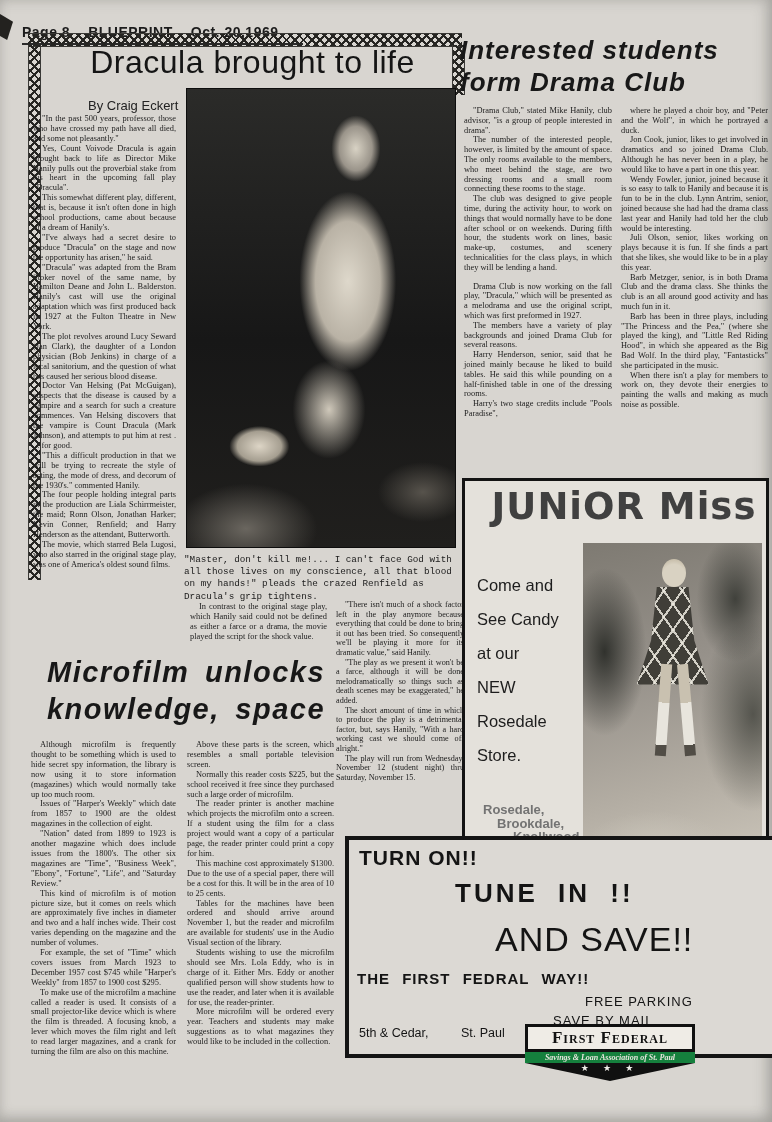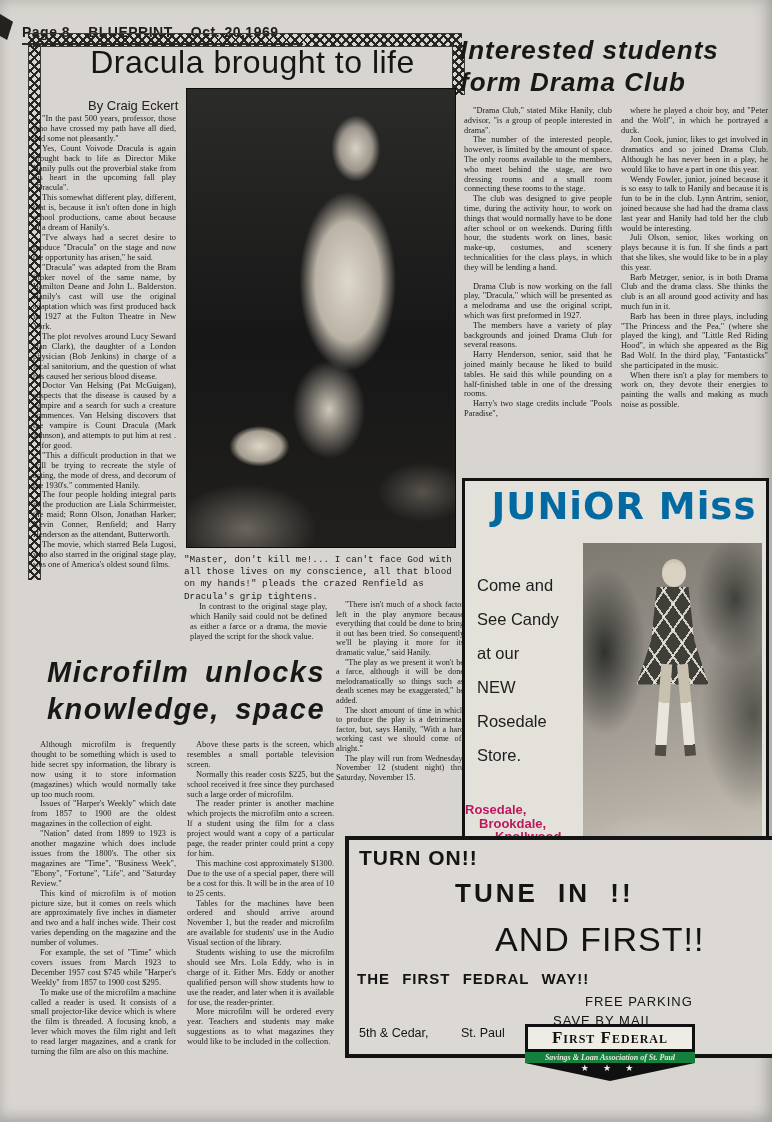--- a/index.html
+++ b/index.html
@@ -55,21 +55,21 @@
       radial-gradient(ellipse 52px 70px at 53% 70%, #cfc8ba 0%, rgba(26,26,26,0) 70%),
       radial-gradient(ellipse 40px 27px at 27% 78%, #ddd5c6 0%, #a59e90 55%, rgba(26,26,26,0) 75%),
       radial-gradient(ellipse 95px 60px at 22% 96%, #6a665f 0%, rgba(26,26,26,0) 75%),
       radial-gradient(ellipse 60px 40px at 88% 88%, #57534c 0%, rgba(26,26,26,0) 75%),
       linear-gradient(180deg,#2b2b29 0%,#171717 55%,#201f1d 100%);}
   .d-caption{left:184px;top:554px;width:284px;font-family:"Liberation Mono","DejaVu Sans Mono",monospace;
     font-size:9.3px;line-height:12.2px;color:#1b1b1b;}
   
   .jm-ad{left:462px;top:478px;width:301px;height:377px;border:3px solid #131313;background:#e4e1db;}
   .jm-title{position:absolute;left:0;right:0;top:4px;text-align:center;
-    font-family:"DejaVu Sans",sans-serif;font-weight:900;font-size:37px;letter-spacing:1px;color:#0369a1;padding-left:17px;}
+    font-family:"DejaVu Sans",sans-serif;font-weight:900;font-size:37px;letter-spacing:1px;color:#404040;padding-left:17px;}
   .jm-photo{position:absolute;left:118px;right:4px;top:62px;bottom:4px;overflow:hidden;
     background:linear-gradient(165deg,#7e7a72 0%,#96918a 40%,#b3ada3 75%,#c9c3b8 100%);}
   .jm-photo:before{content:"";position:absolute;inset:0;background:
       radial-gradient(ellipse 60px 120px at 12% 35%, rgba(32,34,30,.85), rgba(0,0,0,0) 70%),
       radial-gradient(ellipse 55px 90px at 85% 18%, rgba(45,47,42,.8), rgba(0,0,0,0) 70%),
       radial-gradient(ellipse 70px 130px at 95% 55%, rgba(50,52,46,.7), rgba(0,0,0,0) 75%),
       radial-gradient(ellipse 90px 40px at 40% 96%, rgba(200,195,184,.8), rgba(0,0,0,0) 75%);}
   .jm-head{position:absolute;left:44%;top:5%;width:24px;height:28px;border-radius:50%;
     background:radial-gradient(circle at 50% 60%, #d9d2c2 55%, #b9ae97 100%);}
   .jm-dress{position:absolute;left:30%;top:14%;width:72px;height:98px;background-color:#403e38;
@@ -78,22 +78,22 @@
       repeating-linear-gradient(-55deg, rgba(236,233,223,.85) 0 2px, rgba(0,0,0,0) 2px 15px);
     clip-path:polygon(28% 0,72% 0,80% 55%,100% 100%,0 100%,20% 55%);}
   .jm-leg{position:absolute;width:11px;height:92px;
     background:linear-gradient(180deg,#c9c1b0 0 42%,#e8e5dd 42% 88%,#514d46 88%);}
   .jm-leg-l{left:42%;top:39%;transform:rotate(4deg);}
   .jm-leg-r{left:55%;top:39%;transform:rotate(-5deg);}
   .jm-promo{position:absolute;left:12px;top:94px;width:104px;
     font-family:"Liberation Sans",sans-serif;font-size:16.5px;color:#1d1d1d;}
   .jm-promo p{margin:0 0 14px 0;line-height:20px;text-indent:0;}
   .jm-promo p:nth-child(4){margin-top:8px;}
-  .jm-locs{position:absolute;left:0;top:322px;width:150px;
-    font-family:"Liberation Sans",sans-serif;font-weight:700;font-size:13px;color:#be185d;}
+  .jm-locs{position:absolute;left:18px;top:322px;width:150px;
+    font-family:"Liberation Sans",sans-serif;font-weight:700;font-size:13px;color:#737373;}
   .jm-locs p{margin:0;line-height:13.5px;}
   .jm-locs p:nth-child(2){padding-left:14px;}
   .jm-locs p:nth-child(3){padding-left:30px;}
   .jm-locs p:nth-child(4){padding-left:48px;}
   
   .ff-ad{left:345px;top:836px;width:423px;height:214px;border:4px solid #141414;background:#dcd9d4;overflow:visible;}
   .ff-ad .t{position:absolute;font-family:"Liberation Sans",sans-serif;color:#141414;white-space:nowrap;}
   .ff-turn{left:10px;top:6px;font-weight:800;font-size:21px;letter-spacing:1px;}
   .ff-tune{left:106px;top:38px;font-weight:800;font-size:26px;letter-spacing:3px;word-spacing:10px;}
   .ff-save{left:146px;top:80px;font-weight:400;font-size:34px;letter-spacing:1px;}
@@ -217,21 +217,21 @@
         <p>Rosedale,</p>
         <p>Brookdale,</p>
         <p>Knollwood</p>
         <p>Southdale,</p>
       </div>
   </div>
 
   <div class="abs ff-ad">
     <div class="t ff-turn">TURN ON!!</div>
     <div class="t ff-tune">TUNE IN !!</div>
-    <div class="t ff-save">AND FIRST!!</div>
+    <div class="t ff-save">AND SAVE!!</div>
     <div class="t ff-way">THE FIRST FEDRAL WAY!!</div>
     <div class="t ff-park">FREE PARKING</div>
     <div class="t ff-mail">SAVE BY MAIL</div>
     <div class="t ff-street">5th &amp; Cedar,</div>
     <div class="t ff-city">St. Paul</div>
     <div class="ff-logo">
       <div class="ff-logo-box">First Federal</div>
       <div class="ff-logo-banner">Savings &amp; Loan Association of St. Paul</div>
       <div class="ff-pennant">★ ★ ★</div>
     </div>

